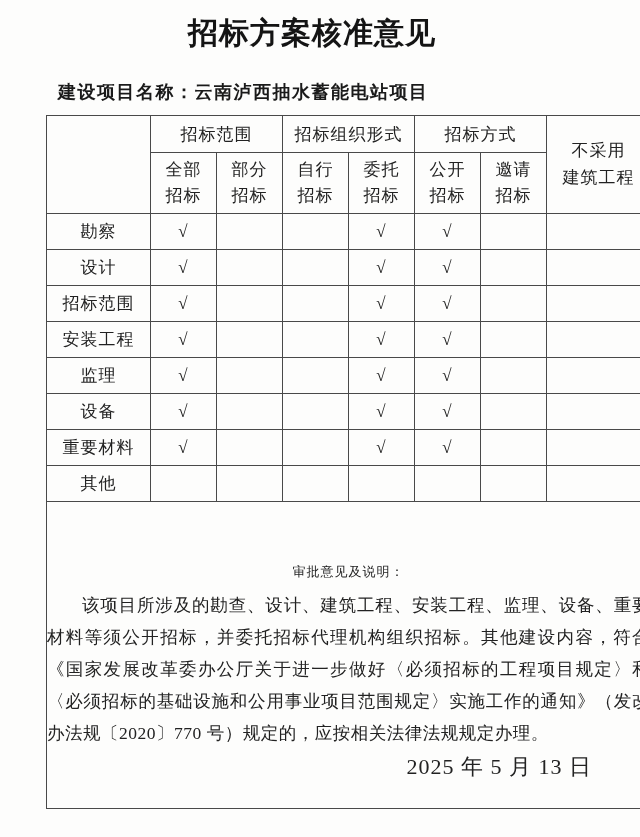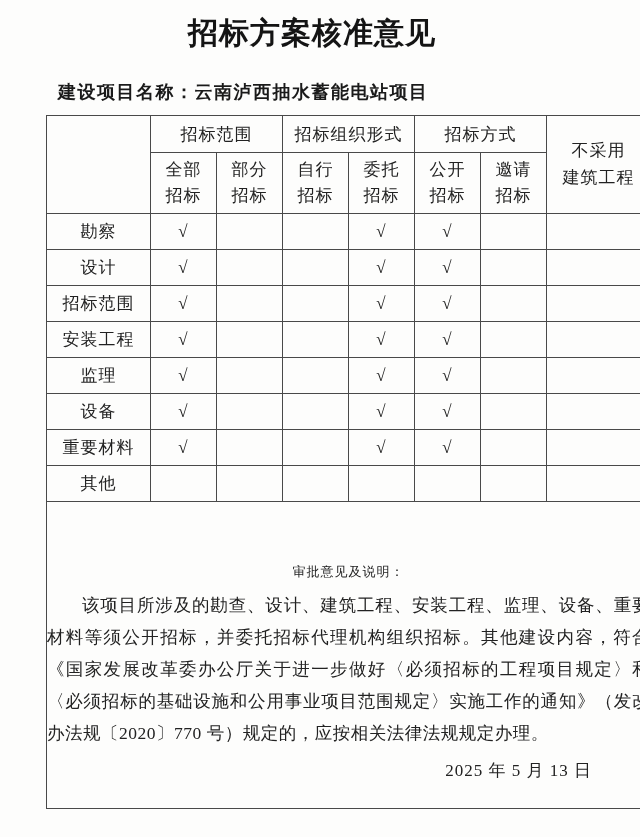--- a/index.html
+++ b/index.html
@@ -71,21 +71,21 @@
     line-height: 32px;
     text-align: justify;
     text-indent: 2em;
     letter-spacing: 0.5px;
     margin: 0;
   }
   .approval-date {
     position: absolute;
     right: 58px;
     bottom: 26px;
-    font-size: 17px;
+    font-size: 22px;
     letter-spacing: 1px;
   }
 </style>
 </head>
 <body>
 
 <div class="page">
 
   <h1 class="doc-title">招标方案核准意见</h1>
 

